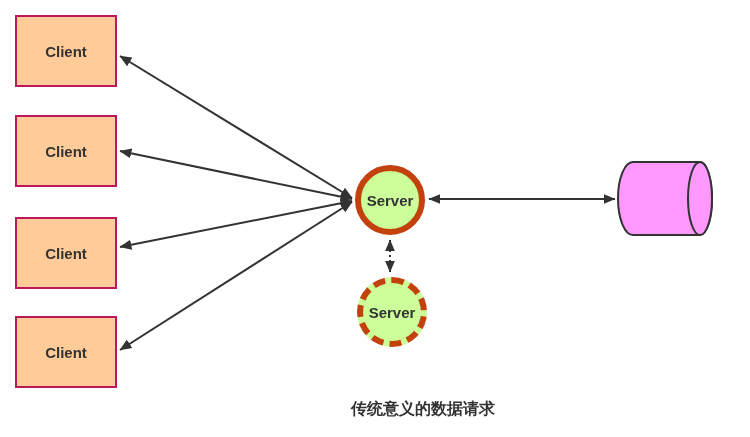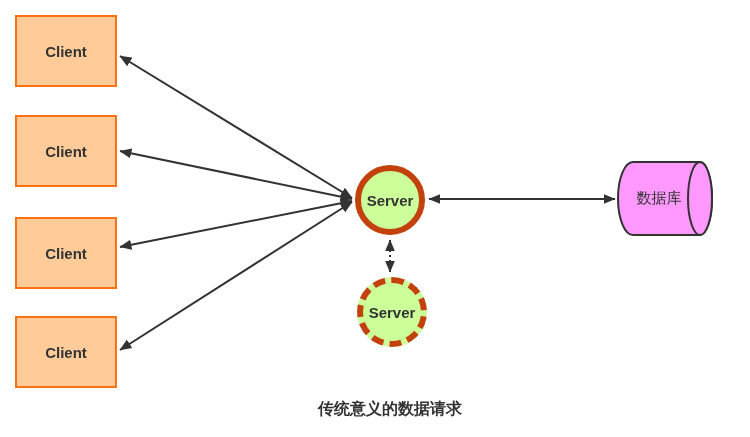--- a/index.html
+++ b/index.html
@@ -26,21 +26,21 @@
     box-sizing: border-box;
     font-weight: bold;
     font-size: 15px;
     color: #333333;
   }
   .client-box {
     left: 15px;
     width: 102px;
     height: 72px;
     background: #FFCC99;
-    border: 2px solid #f97316;
+    border: 2px solid #be185d;
   }
   .client-1 { top: 15px; }
   .client-2 { top: 115px; }
   .client-3 { top: 217px; }
   .client-4 { top: 316px; }
   .server-circle {
     width: 70px;
     height: 70px;
     border-radius: 50%;
     background: #CCFF99;
@@ -57,20 +57,21 @@
     width: 78px;
     height: 73px;
     font-weight: normal;
     font-size: 15px;
   }
   .caption {
     position: absolute;
     left: 318px;
     top: 399px;
     width: 210px;
+    text-align: center;
     font-size: 16px;
     font-weight: bold;
     color: #333333;
   }
 </style>
 </head>
 <body>
 
 <div class="canvas">
 
@@ -108,19 +109,16 @@
   </div>
 
   <div class="node server-circle server-main">
     <span>Server</span>
   </div>
 
   <div class="node server-circle server-standby">
     <span>Server</span>
   </div>
 
-  <div class="node db-label">
-    <span>数据库</span>
-  </div>
 
   <div class="caption">传统意义的数据请求</div>
 
 </div>
 
 </body></html>

